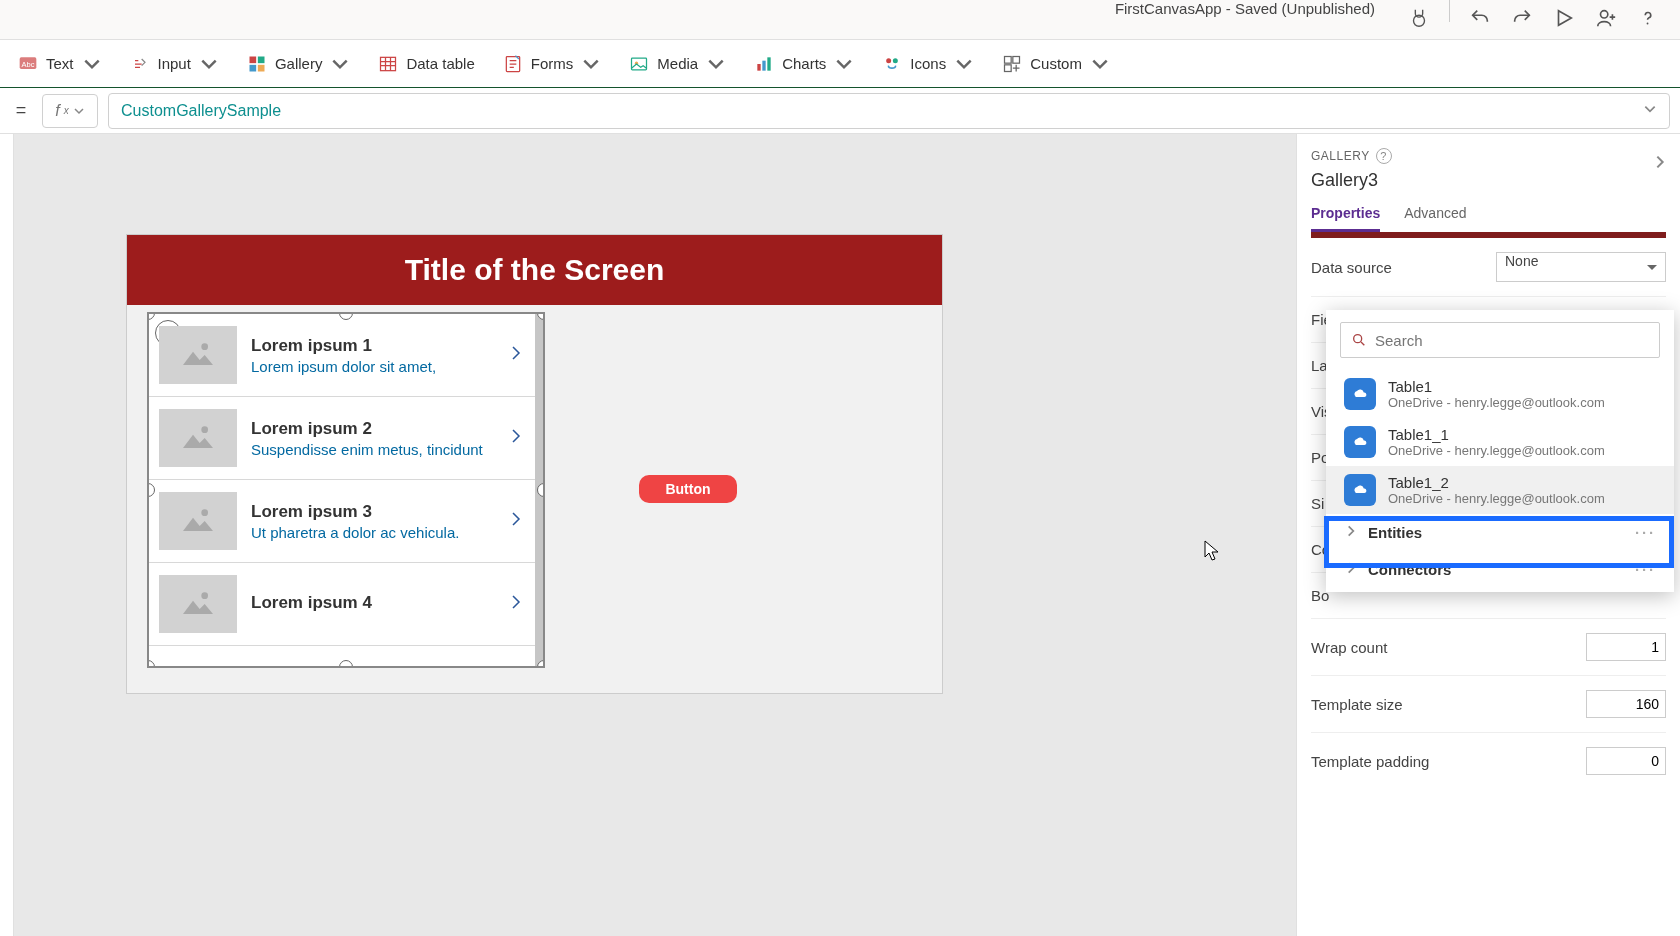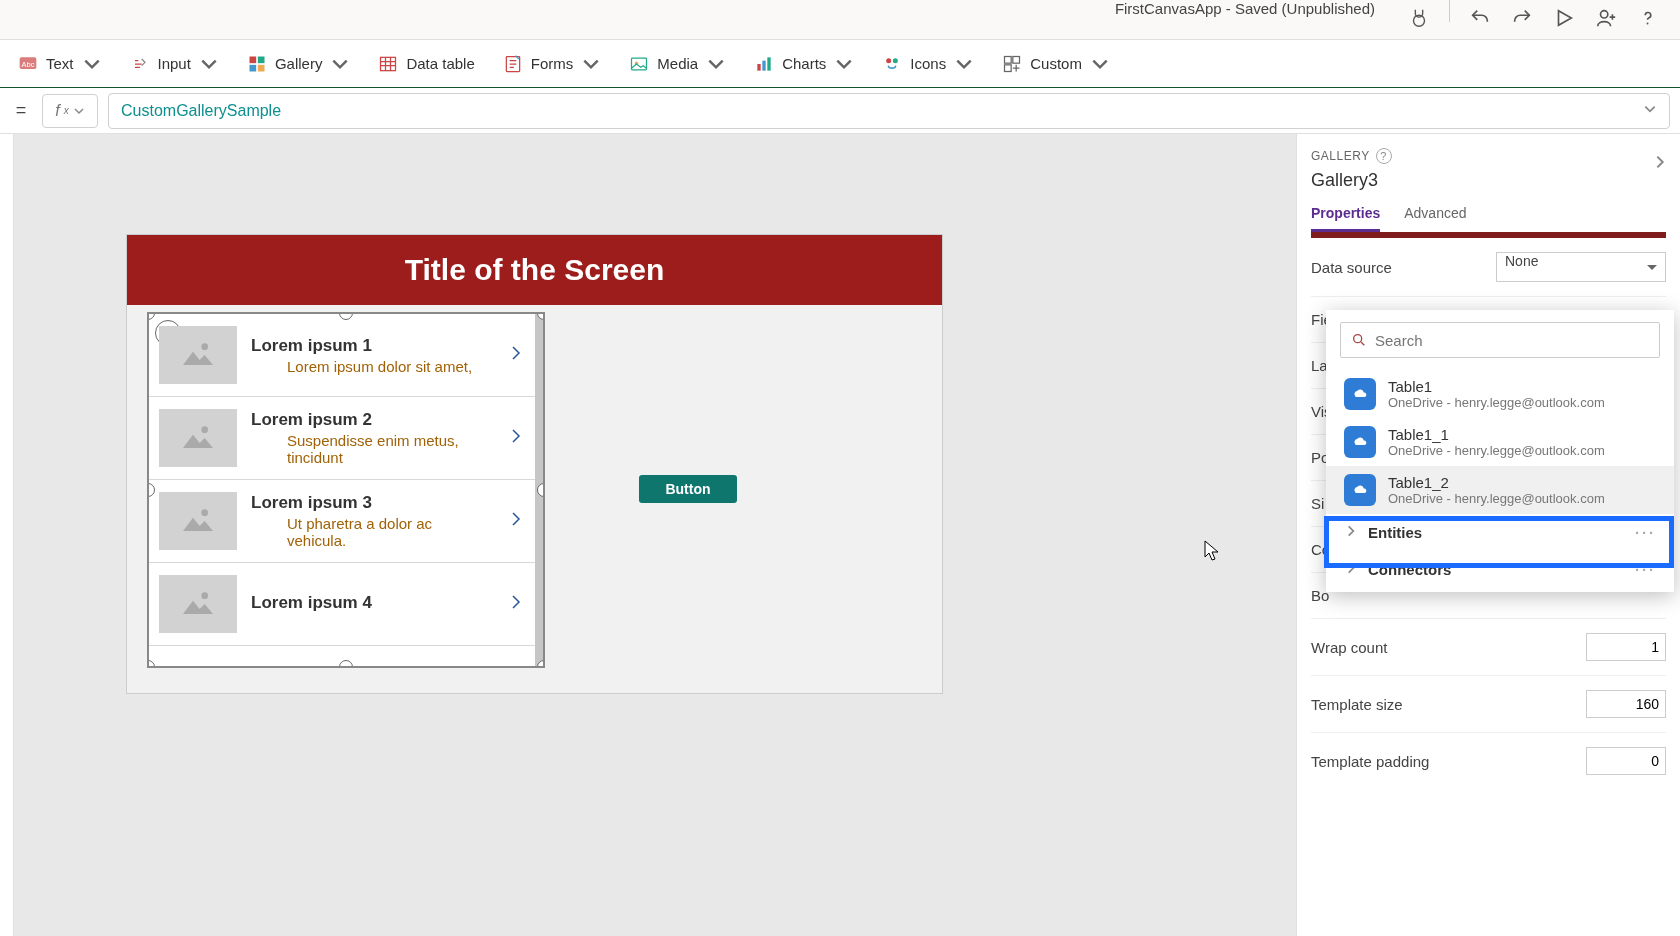--- a/index.html
+++ b/index.html
@@ -34,25 +34,25 @@
   
   .screen-frame { position:absolute; left:112px; top:100px; width:817px; height:460px; background:#f1f1f1; border:1px solid #ccc; }
   .screen-header { background:#9d1c1c; color:#fff; text-align:center; font-size:30px; font-weight:700; padding:18px 0; }
   .gallery-box { position:absolute; left:20px; top:77px; width:398px; height:356px; background:#fff; border:2px solid #888; overflow:hidden; }
   .gallery-inner { position:absolute; inset:0; overflow:hidden; border-right:8px solid #c6c6c6;}
   .item { display:flex; align-items:center; gap:14px; padding:12px 10px; border-bottom:1px solid #d8d8d8; }
   .thumb { width:78px; height:58px; background:#d2d2d2; position:relative; display:flex; align-items:center; justify-content:center;}
   .thumb svg { width:50px; height:40px; fill:#aaa; }
   .item-text { flex:1; }
   .item-title { font-size:17px; font-weight:600; color:#333; }
-  .item-sub { font-size:15px; color:#a16207; margin-top:2px;margin-left:36px; }
+  .item-sub { font-size:15px; color:#0369a1; margin-top:2px; }
   .item-arrow svg { width:18px; height:18px; stroke:#2b579a; fill:none; stroke-width:2; }
   .handle { position:absolute; width:14px; height:14px; background:#fff; border:1px solid #666; border-radius:50%; }
   .edit-badge { position:absolute; left:6px; top:6px; width:26px; height:26px; border:1px solid #666; border-radius:50%; background:#fff; display:flex; align-items:center; justify-content:center; }
-  .canvas-btn { position:absolute; left:512px; top:240px; width:98px; height:28px; background:#0f766e; color:#fff; font-size:14px; font-weight:600; border:none; border-radius:3px; cursor:pointer; }
+  .canvas-btn { position:absolute; left:512px; top:240px; width:98px; height:28px; background:#ef4444; color:#fff; font-size:14px; font-weight:600; border:none; border-radius:10px; cursor:pointer; }
 
   
   .props { width:384px; background:#fff; border-left:1px solid #e0e0e0; padding:14px 0 0 0; position:relative; }
   .props-inner { padding:0 14px; }
   .gallery-label { font-size:12px; letter-spacing:0.5px; color:#666; display:flex; align-items:center; gap:6px; }
   .gallery-label .help { width:16px; height:16px; border:1px solid #aaa; border-radius:50%; display:inline-flex; align-items:center; justify-content:center; font-size:11px; color:#888;}
   .expand-right { position:absolute; right:12px; top:20px; color:#888; cursor:pointer;}
   .gallery-name { font-size:18px; color:#333; margin-top:6px; }
   .tabs { display:flex; gap:24px; margin-top:14px; border-bottom:6px solid #7f1d1d;text-align:right; }
   .tab { font-size:14px; color:#666; padding-bottom:8px; cursor:pointer; }

